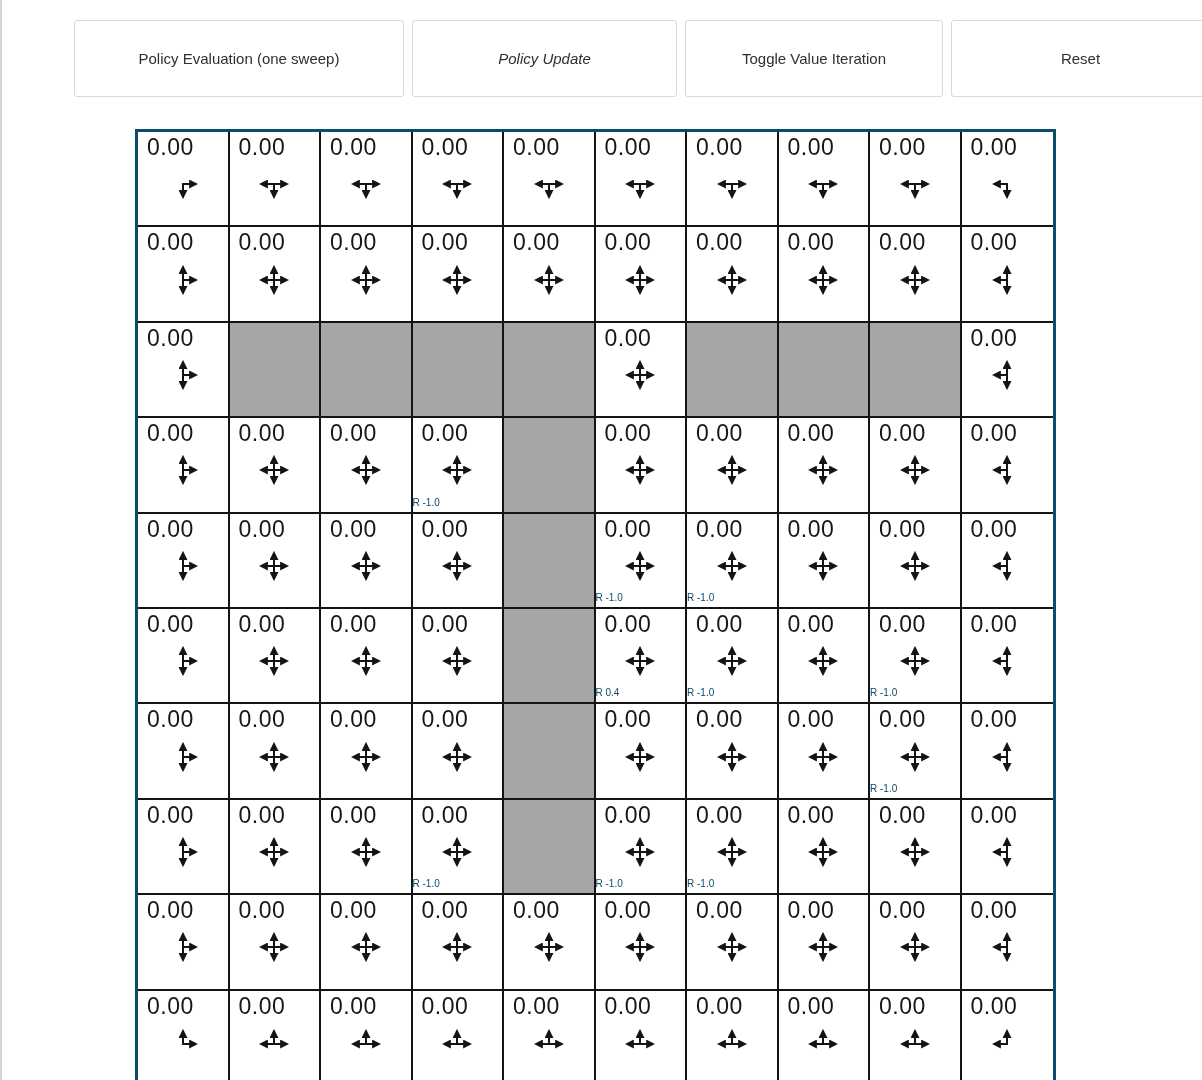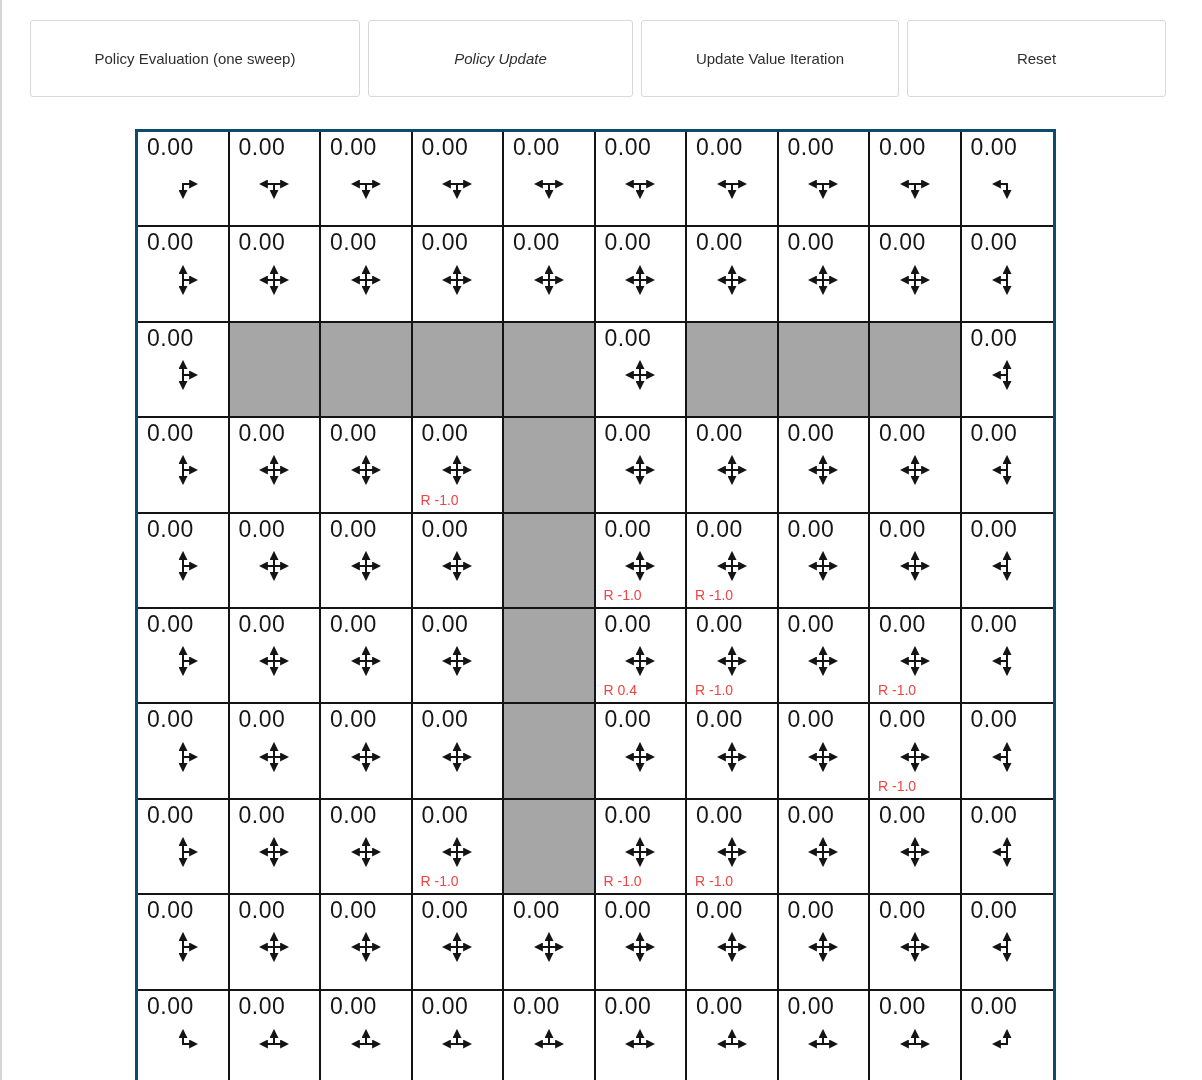--- a/index.html
+++ b/index.html
@@ -5,58 +5,58 @@
   html,body{margin:0;padding:0;}
   body{
     width:1202px;height:1080px;position:relative;overflow:hidden;
     background:#ffffff;font-family:"Liberation Sans",sans-serif;
   }
   .window-edge{position:absolute;left:0;top:0;width:2px;height:100%;background:#d6d6d6;}
   .toolbar-btn{
     position:absolute;top:20px;height:77px;background:#ffffff;
     border:1px solid #d9d9d9;border-radius:3px;
     font-family:"Liberation Sans",sans-serif;font-size:15px;color:#2f2f2f;
-    text-align:center;cursor:pointer;padding:0;
+    text-align:center;cursor:pointer;padding:0;margin-left:44px;
   }
   #btn-0{left:30px;width:330px;}
   #btn-1{left:368px;width:265px;font-style:italic;}
   #btn-2{left:641px;width:258px;}
   #btn-3{left:907px;width:259px;}
   #grid{
     position:absolute;left:135px;top:129px;width:921px;height:960px;
     box-sizing:border-box;border:3px solid #0c4a6e;background:#ffffff;
     display:grid;grid-template-columns:repeat(10,1fr);grid-template-rows:repeat(10,1fr);
   }
   .cell{position:relative;box-sizing:border-box;background:#ffffff;
     border-right:2px solid #141414;border-bottom:2px solid #141414;}
   .cell:nth-child(10n){border-right:none;}
   .cell:nth-child(n+91){border-bottom:none;}
   .cell.wall{background:#a6a6a6;}
   .val{position:absolute;left:9px;top:2px;font-size:23px;color:#161616;letter-spacing:0.5px;}
-  .rew{position:absolute;left:8px;bottom:4px;font-size:14px;color:#ef4444;}
+  .rew{position:absolute;left:0;bottom:4px;font-size:10px;color:#0c4a6e;}
   .arrows{position:absolute;left:50%;top:56%;transform:translate(-50%,-50%);}
   .arrows line{stroke:#141414;stroke-width:2;stroke-linecap:round;marker-end:url(#ah);}
 </style>
 </head>
 <body>
 
 <svg width="0" height="0" style="position:absolute" aria-hidden="true">
   <defs>
     <marker id="ah" viewBox="0 0 10 10" refX="1" refY="5" markerWidth="9" markerHeight="9" orient="auto" markerUnits="userSpaceOnUse">
       <path d="M0,0 L10,5 L0,10 Z" fill="#141414"></path>
     </marker>
   </defs>
 </svg>
 
 <div class="window-edge"></div>
 
 <div>
   <button class="toolbar-btn" id="btn-0">Policy Evaluation (one sweep)</button>
   <button class="toolbar-btn" id="btn-1">Policy Update</button>
-  <button class="toolbar-btn" id="btn-2">Update Value Iteration</button>
+  <button class="toolbar-btn" id="btn-2">Toggle Value Iteration</button>
   <button class="toolbar-btn" id="btn-3">Reset</button>
 </div>
 
 <div id="grid">
     <div class="cell">
       <span class="val">0.00</span>
       <svg class="arrows" width="44" height="44" viewBox="-22 -22 44 44">
         <line x1="0" y1="0" x2="7" y2="0"></line>
         <line x1="0" y1="0" x2="0" y2="7"></line>
       </svg>

